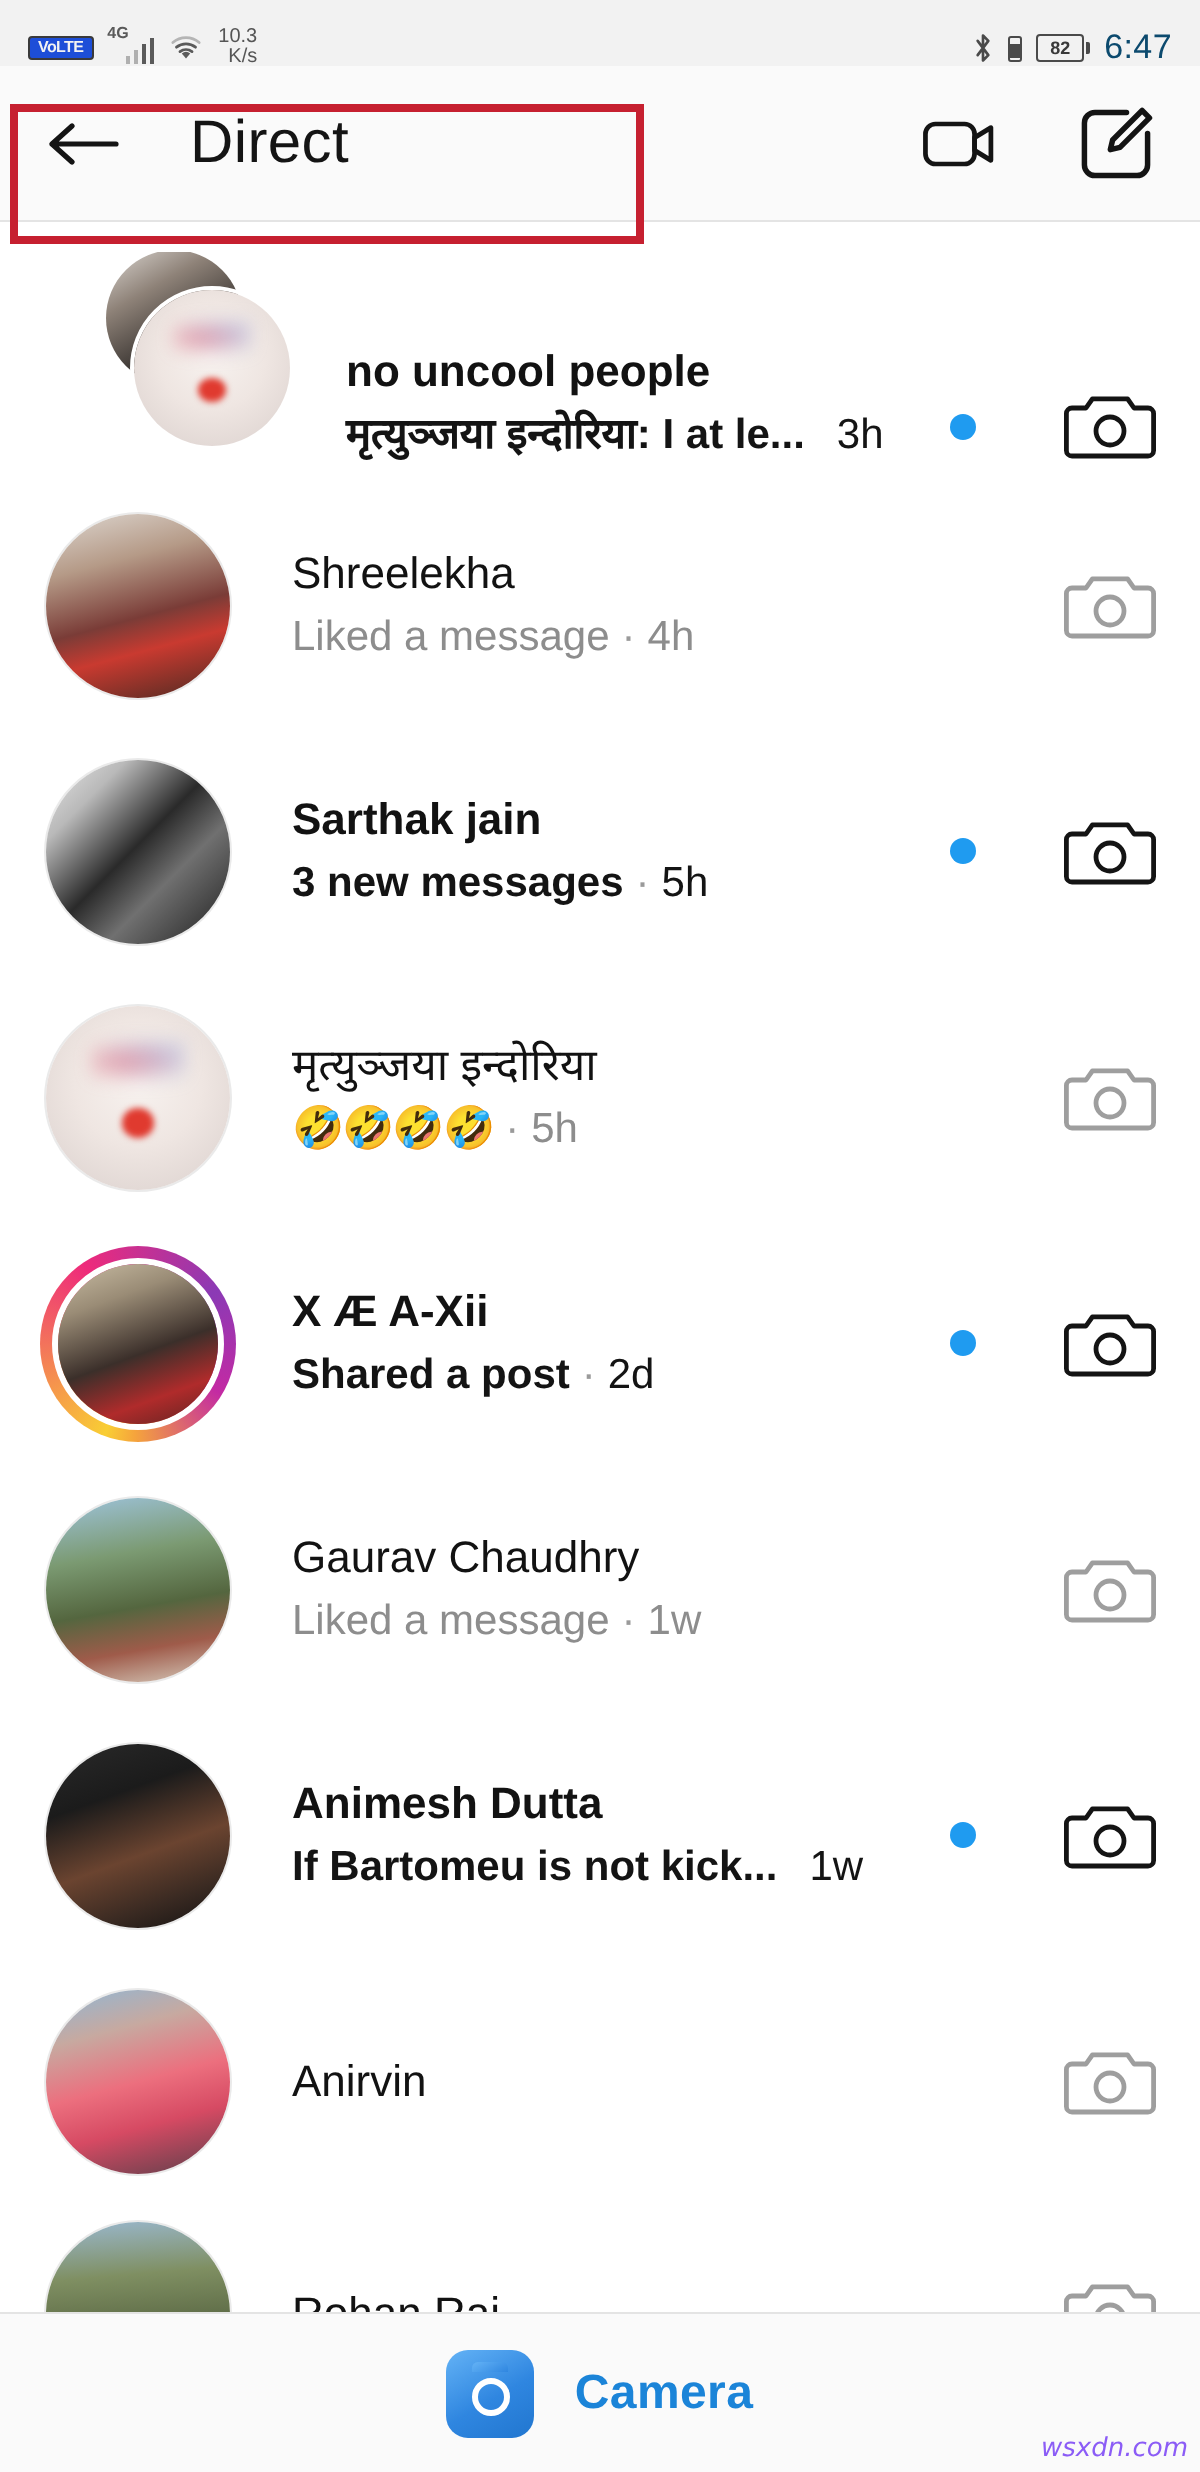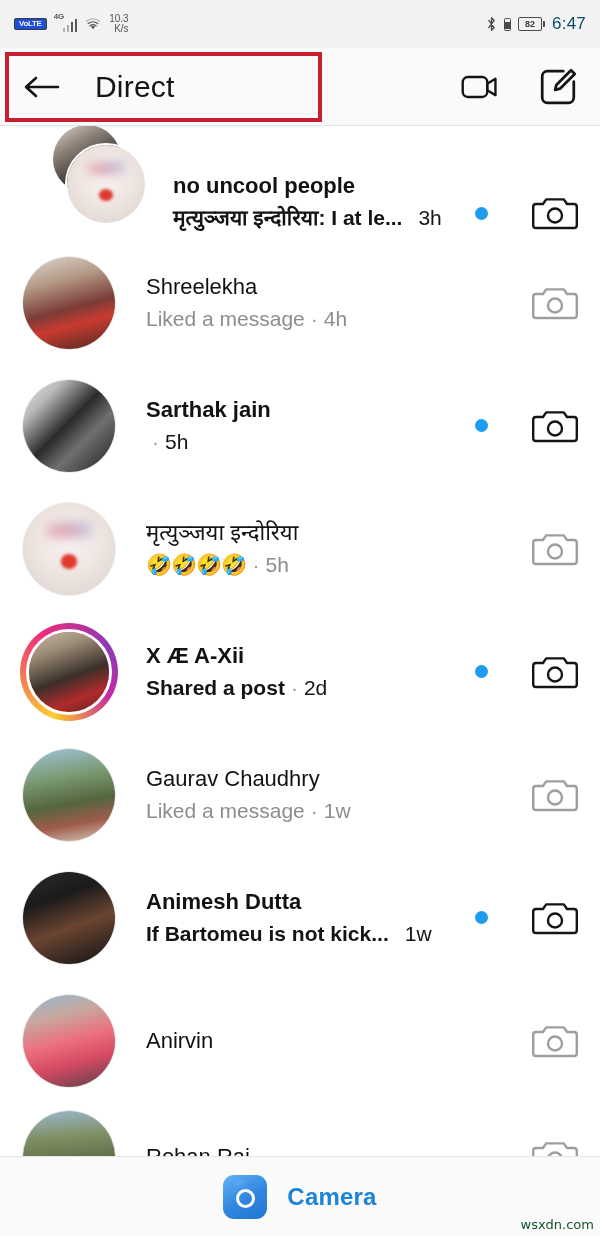--- a/index.html
+++ b/index.html
@@ -70,21 +70,21 @@
     height:14px; min-width:24px;
     display:flex; align-items:center; justify-content:center;
     font-size:9px; font-weight:bold; color:#3a3a3a;
     padding:0 2px;
   }
   .batt-cap { width:2px; height:6px; background:#4a4a4a; margin-left:1px; border-radius:0 1px 1px 0;}
   .clock { font-size:17px; color:#0c4a6e; letter-spacing:0.2px; }
 
   
   .header {
-    position:absolute; top:48px; left:0;
+    position:absolute; top:33px; left:0;
     width:600px; height:78px;
     background:#fafafa;
     display:flex; align-items:center;
     padding:0 22px;
     border-bottom:1px solid #e4e4e4;
   }
   .back-arrow { width:40px; height:28px; flex:0 0 auto; }
   .page-title {
     font-size:30px; color:#141414; font-weight:500;
     margin-left:33px; letter-spacing:0.2px;
@@ -206,23 +206,24 @@
   }
   .cam-tile .lens {
     width:19px; height:19px; border-radius:50%;
     border:3.5px solid #ffffff;
     margin-top:3px;
   }
   .cam-label { font-size:24px; font-weight:bold; color:#1b84d8; letter-spacing:0.2px; }
 
   .watermark {
     position:absolute; right:6px; bottom:4px;
-    font-size:13px; color:#14532d;
+    font-size:13px; color:#8b5cf6;
     font-family:"DejaVu Sans", sans-serif;
     z-index:25;
+    font-style:italic;
   }
 
   
   .ph-group1 { background:linear-gradient(150deg,#dcd7d2 0%,#8e8278 30%,#2b2725 70%,#4a3f3a 100%); }
   .ph-clown  { background:radial-gradient(circle at 50% 42%, #f7f2ef 0%, #efe6e2 45%, #d9cfcc 100%); position:relative; }
   .ph-clown::before{content:"";position:absolute;left:24%;top:18%;width:52%;height:26%;background:radial-gradient(ellipse at 35% 50%, rgba(223,110,130,.55), transparent 70%),radial-gradient(ellipse at 70% 40%, rgba(150,160,215,.5), transparent 70%);filter:blur(4px);}
   .ph-clown::after{content:"";position:absolute;left:41%;top:56%;width:18%;height:16%;border-radius:50%;background:#e03a2f;filter:blur(1.5px);}
   .ph-shree { background:linear-gradient(165deg,#ded8d2 0%,#b59a87 28%,#7a3c37 55%,#c93a30 70%,#4a2a22 100%); }
   .ph-sarthak{ background:linear-gradient(135deg,#e8e8e8 0%,#b9b9b9 22%,#2a2a2a 48%,#707070 66%,#1d1d1d 100%); }
   .ph-xae   { background:linear-gradient(160deg,#cbbfa6 0%,#9a8c76 25%,#3b2f2a 55%,#b02b2b 78%,#5b2320 100%); }
@@ -343,20 +344,21 @@
 
     <div class="row">
       <div class="avatar-wrap">
         <div class="avatar">
             <div class="ph ph-sarthak"></div>
           </div>
       </div>
       <div class="texts">
         <div class="uname unread">Sarthak jain</div>
         <div class="sub-line">
+          <span class="preview unread">3 new messages</span>
           <span class="dot-sep">·</span>
           <span class="time unread">5h</span>
         </div>
       </div>
       <div class="right-zone">
         <span class="blue-dot"></span>
         <svg class="cam-ico" viewBox="0 0 46 40">
           <path d="M4 11h7l3.2-4.6h17.6L35 11h7a2.8 2.8 0 0 1 2.8 2.8v18.4A2.8 2.8 0 0 1 42 35H4a2.8 2.8 0 0 1-2.8-2.8V13.8A2.8 2.8 0 0 1 4 11z" stroke="#141414" stroke-width="2.4" fill="none" stroke-linejoin="round"></path>
           <circle cx="23" cy="22.5" r="7" stroke="#141414" stroke-width="2.4" fill="none"></circle>
         </svg>

